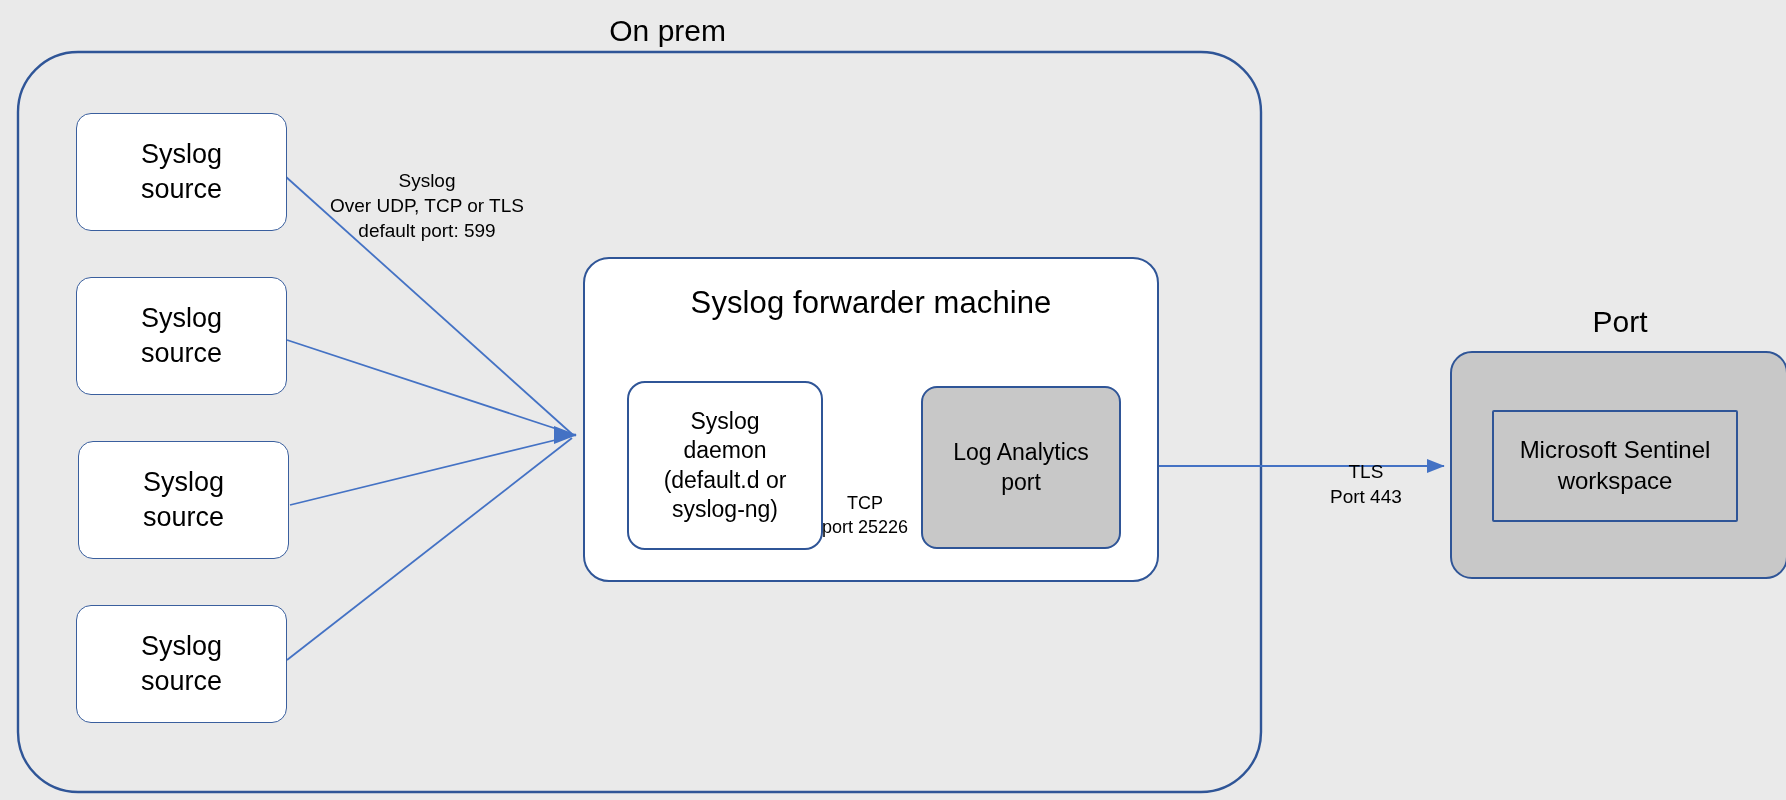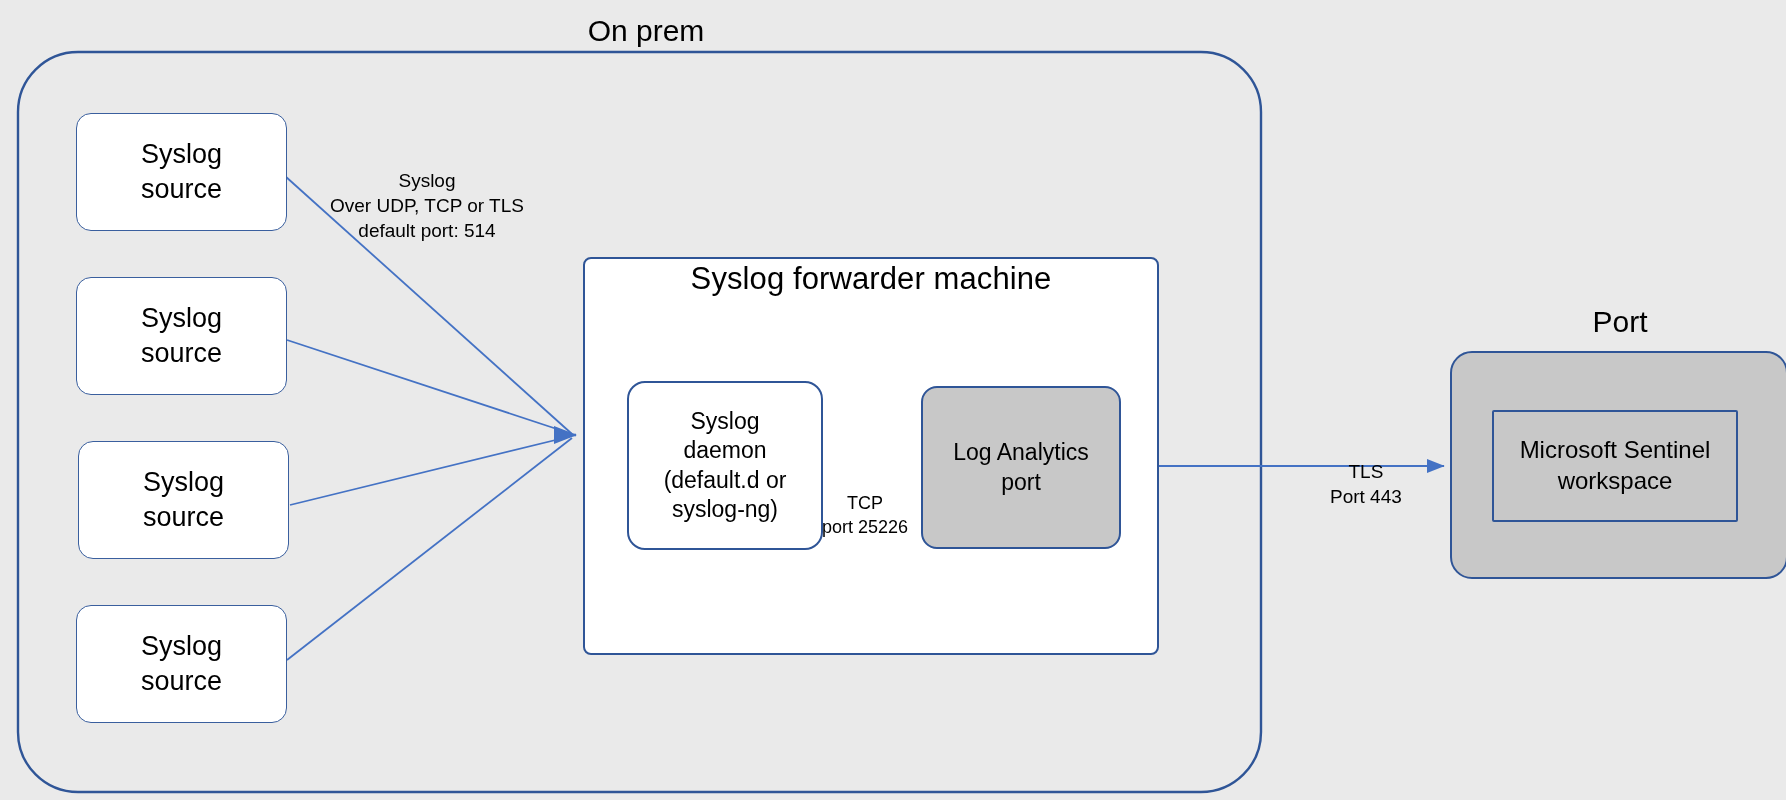--- a/index.html
+++ b/index.html
@@ -62,25 +62,26 @@
     border: 1.6px solid #3a5f9e;
     border-radius: 15px;
     font-size: 27px;
   }
 
   
   .forwarder {
     left: 583px;
     top: 257px;
     width: 576px;
-    height: 398px;
+    height: 325px;
     background: #ffffff;
     border: 2px solid #2f5597;
-    border-radius: 8px;
+    border-radius: 26px;
     justify-content: flex-start;
+    padding-top: 24px;
   }
   .forwarder-title {
     font-size: 31px;
     letter-spacing: 0.1px;
   }
 
   
   .daemon {
     left: 627px;
     top: 381px;
@@ -173,21 +174,21 @@
     <line x1="290" y1="505" x2="572" y2="436" stroke="#4472c4" stroke-width="1.8"></line>
     <line x1="287" y1="660" x2="572" y2="438" stroke="#4472c4" stroke-width="1.8"></line>
 
     <line x1="556" y1="435" x2="576" y2="435" stroke="#4472c4" stroke-width="2.6" marker-end="url(#arrowhead)"></line>
 
     <line x1="824" y1="465" x2="914" y2="465" stroke="#4472c4" stroke-width="2.2" marker-end="url(#arrowhead)"></line>
 
     <line x1="1122" y1="466" x2="1444" y2="466" stroke="#4472c4" stroke-width="2" marker-end="url(#arrowhead)"></line>
   </svg>
 
-  <div class="zone-title" style="left:566px; top:14px; width:160px;">On prem</div>
+  <div class="zone-title" style="left:566px; top:14px; width:160px;text-align:right;">On prem</div>
 
   <div class="zone-title" style="left:1540px; top:305px; width:160px;">Port</div>
 
   <div class="node syslog-source" style="left:76px; top:113px;">
     <span>Syslog</span>
     <span>source</span>
   </div>
 
   <div class="node syslog-source" style="left:76px; top:277px;">
     <span>Syslog</span>
@@ -223,21 +224,21 @@
   <div class="node azure-zone"></div>
 
   <div class="node sentinel">
     <span>Microsoft Sentinel</span>
     <span>workspace</span>
   </div>
 
   <div class="edge-label" id="label-syslog-proto">
     <span class="ln">Syslog</span>
     <span class="ln">Over UDP, TCP or TLS</span>
-    <span class="ln">default port: 514</span>
+    <span class="ln">default port: 599</span>
   </div>
 
   <div class="edge-label" id="label-tcp-port">
     <span class="ln">TCP</span>
     <span class="ln">port 25226</span>
   </div>
 
   <div class="edge-label" id="label-tls-port">
     <span class="ln">TLS</span>
     <span class="ln">Port 443</span>

